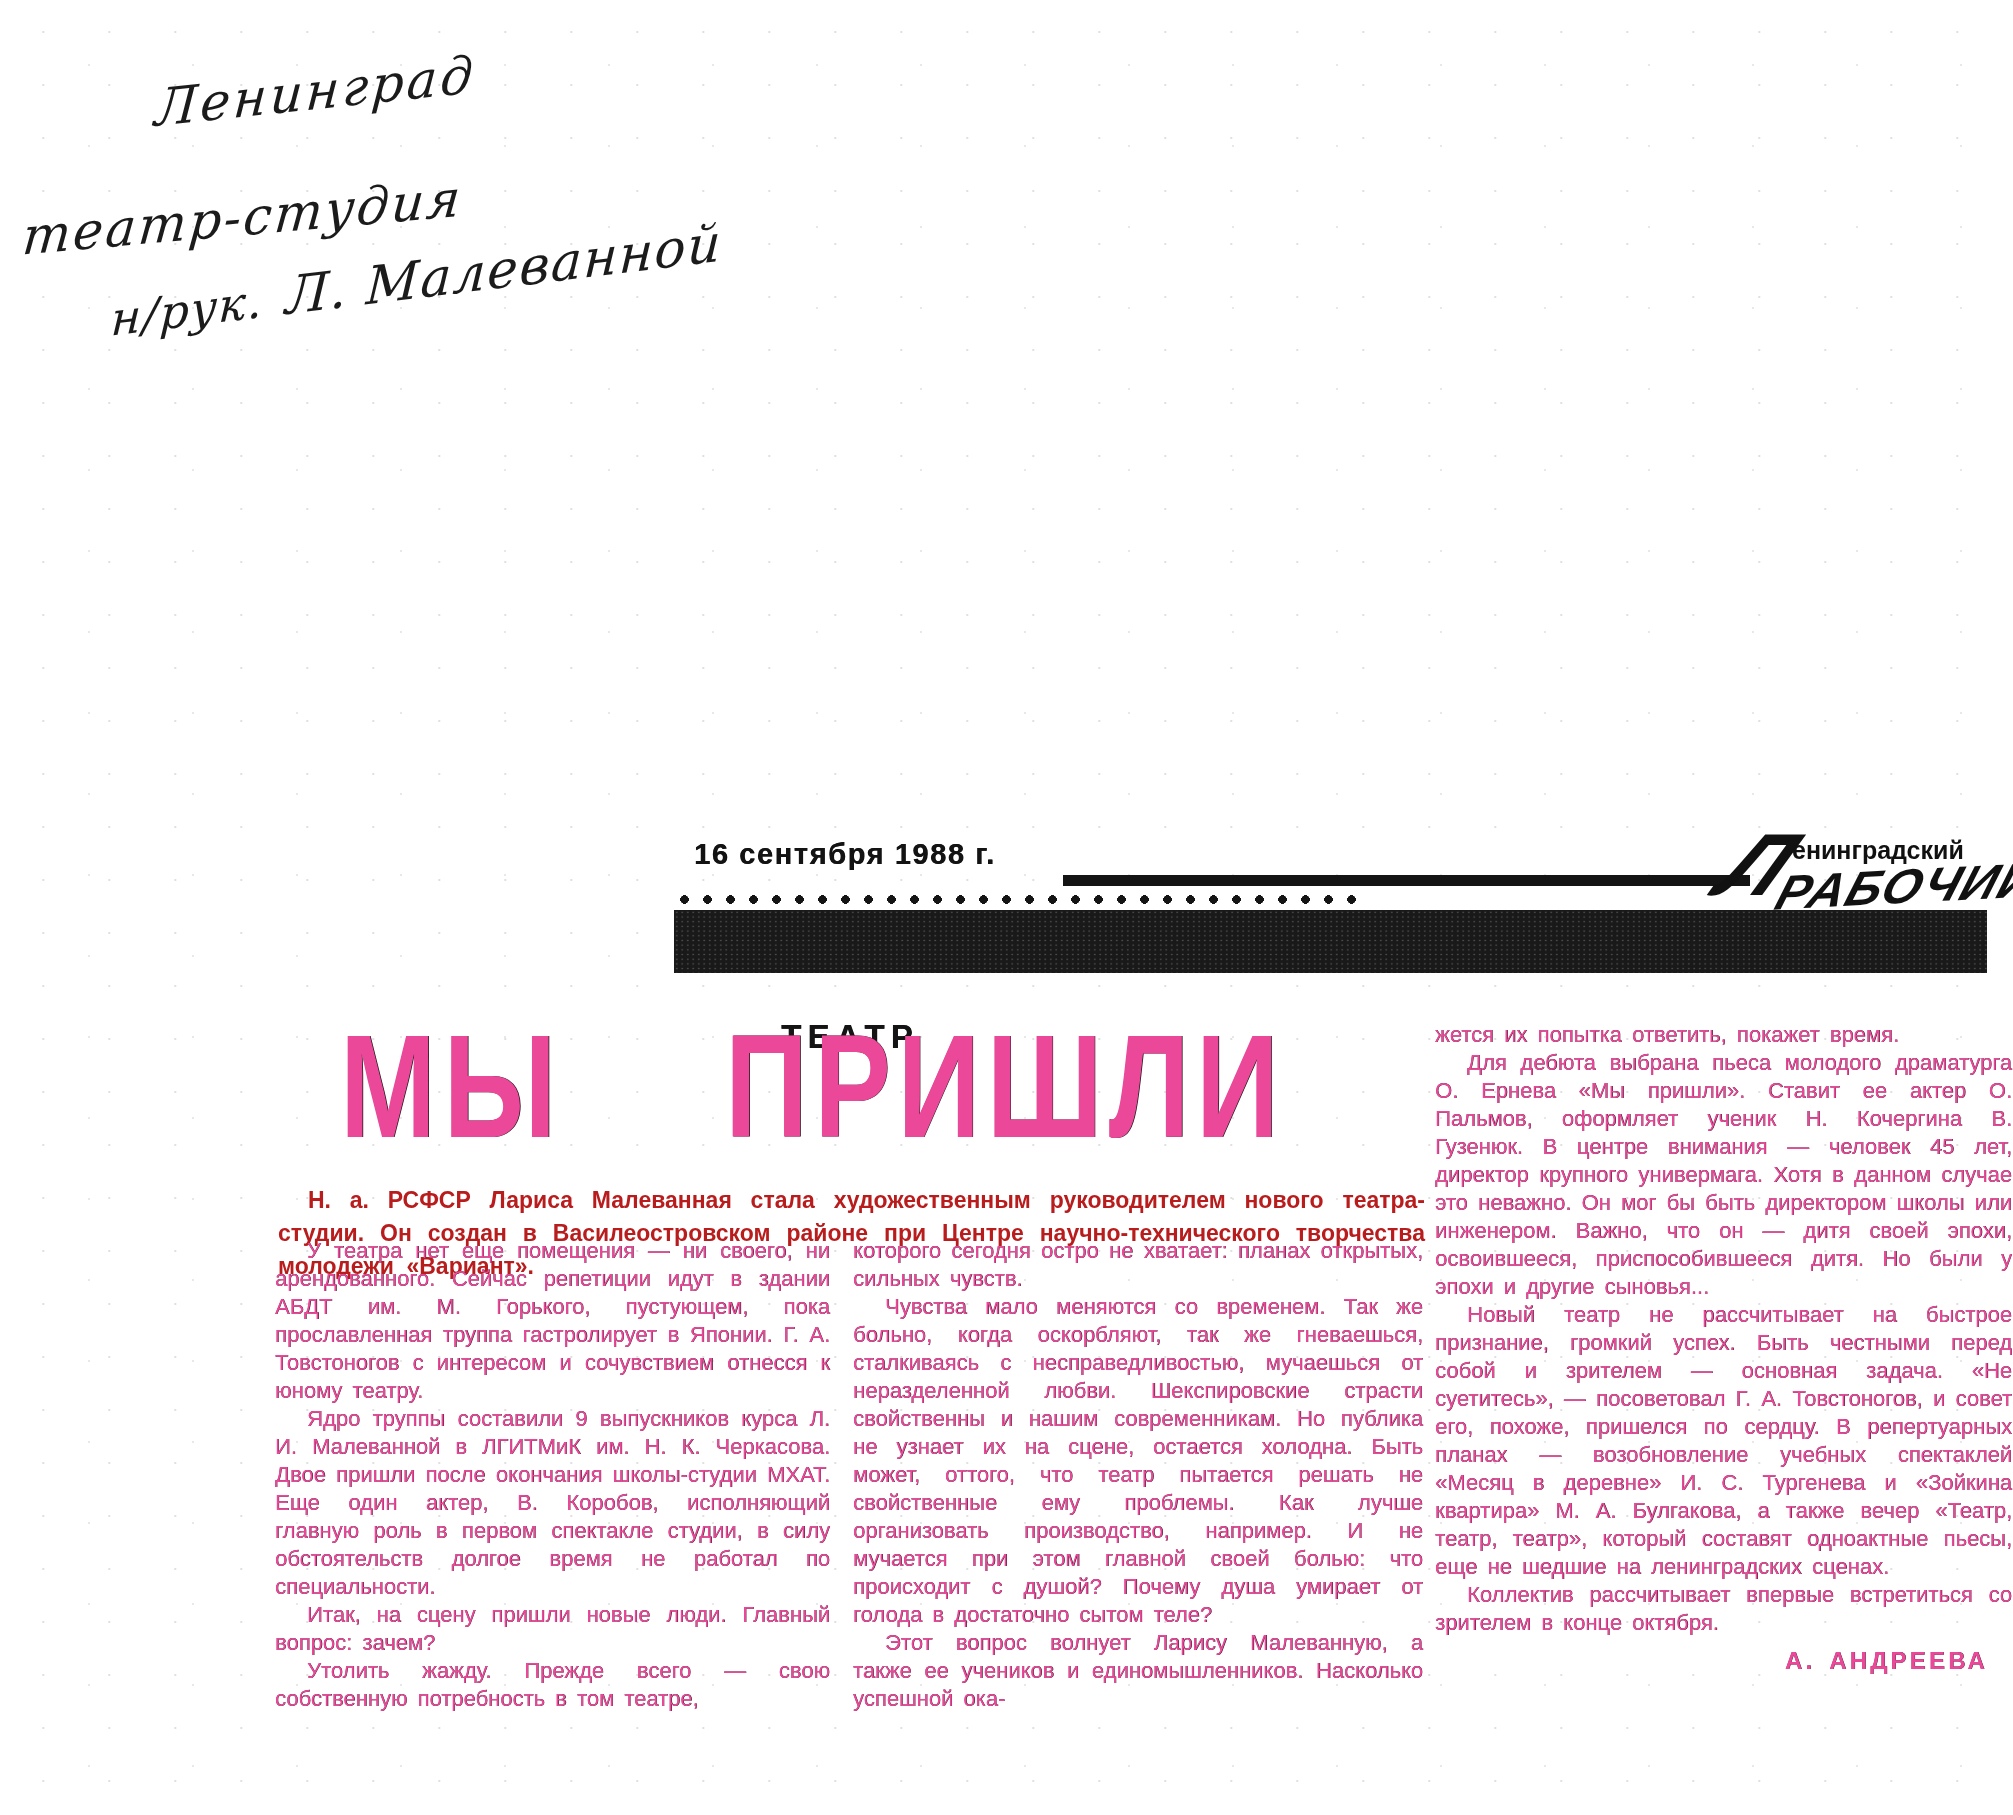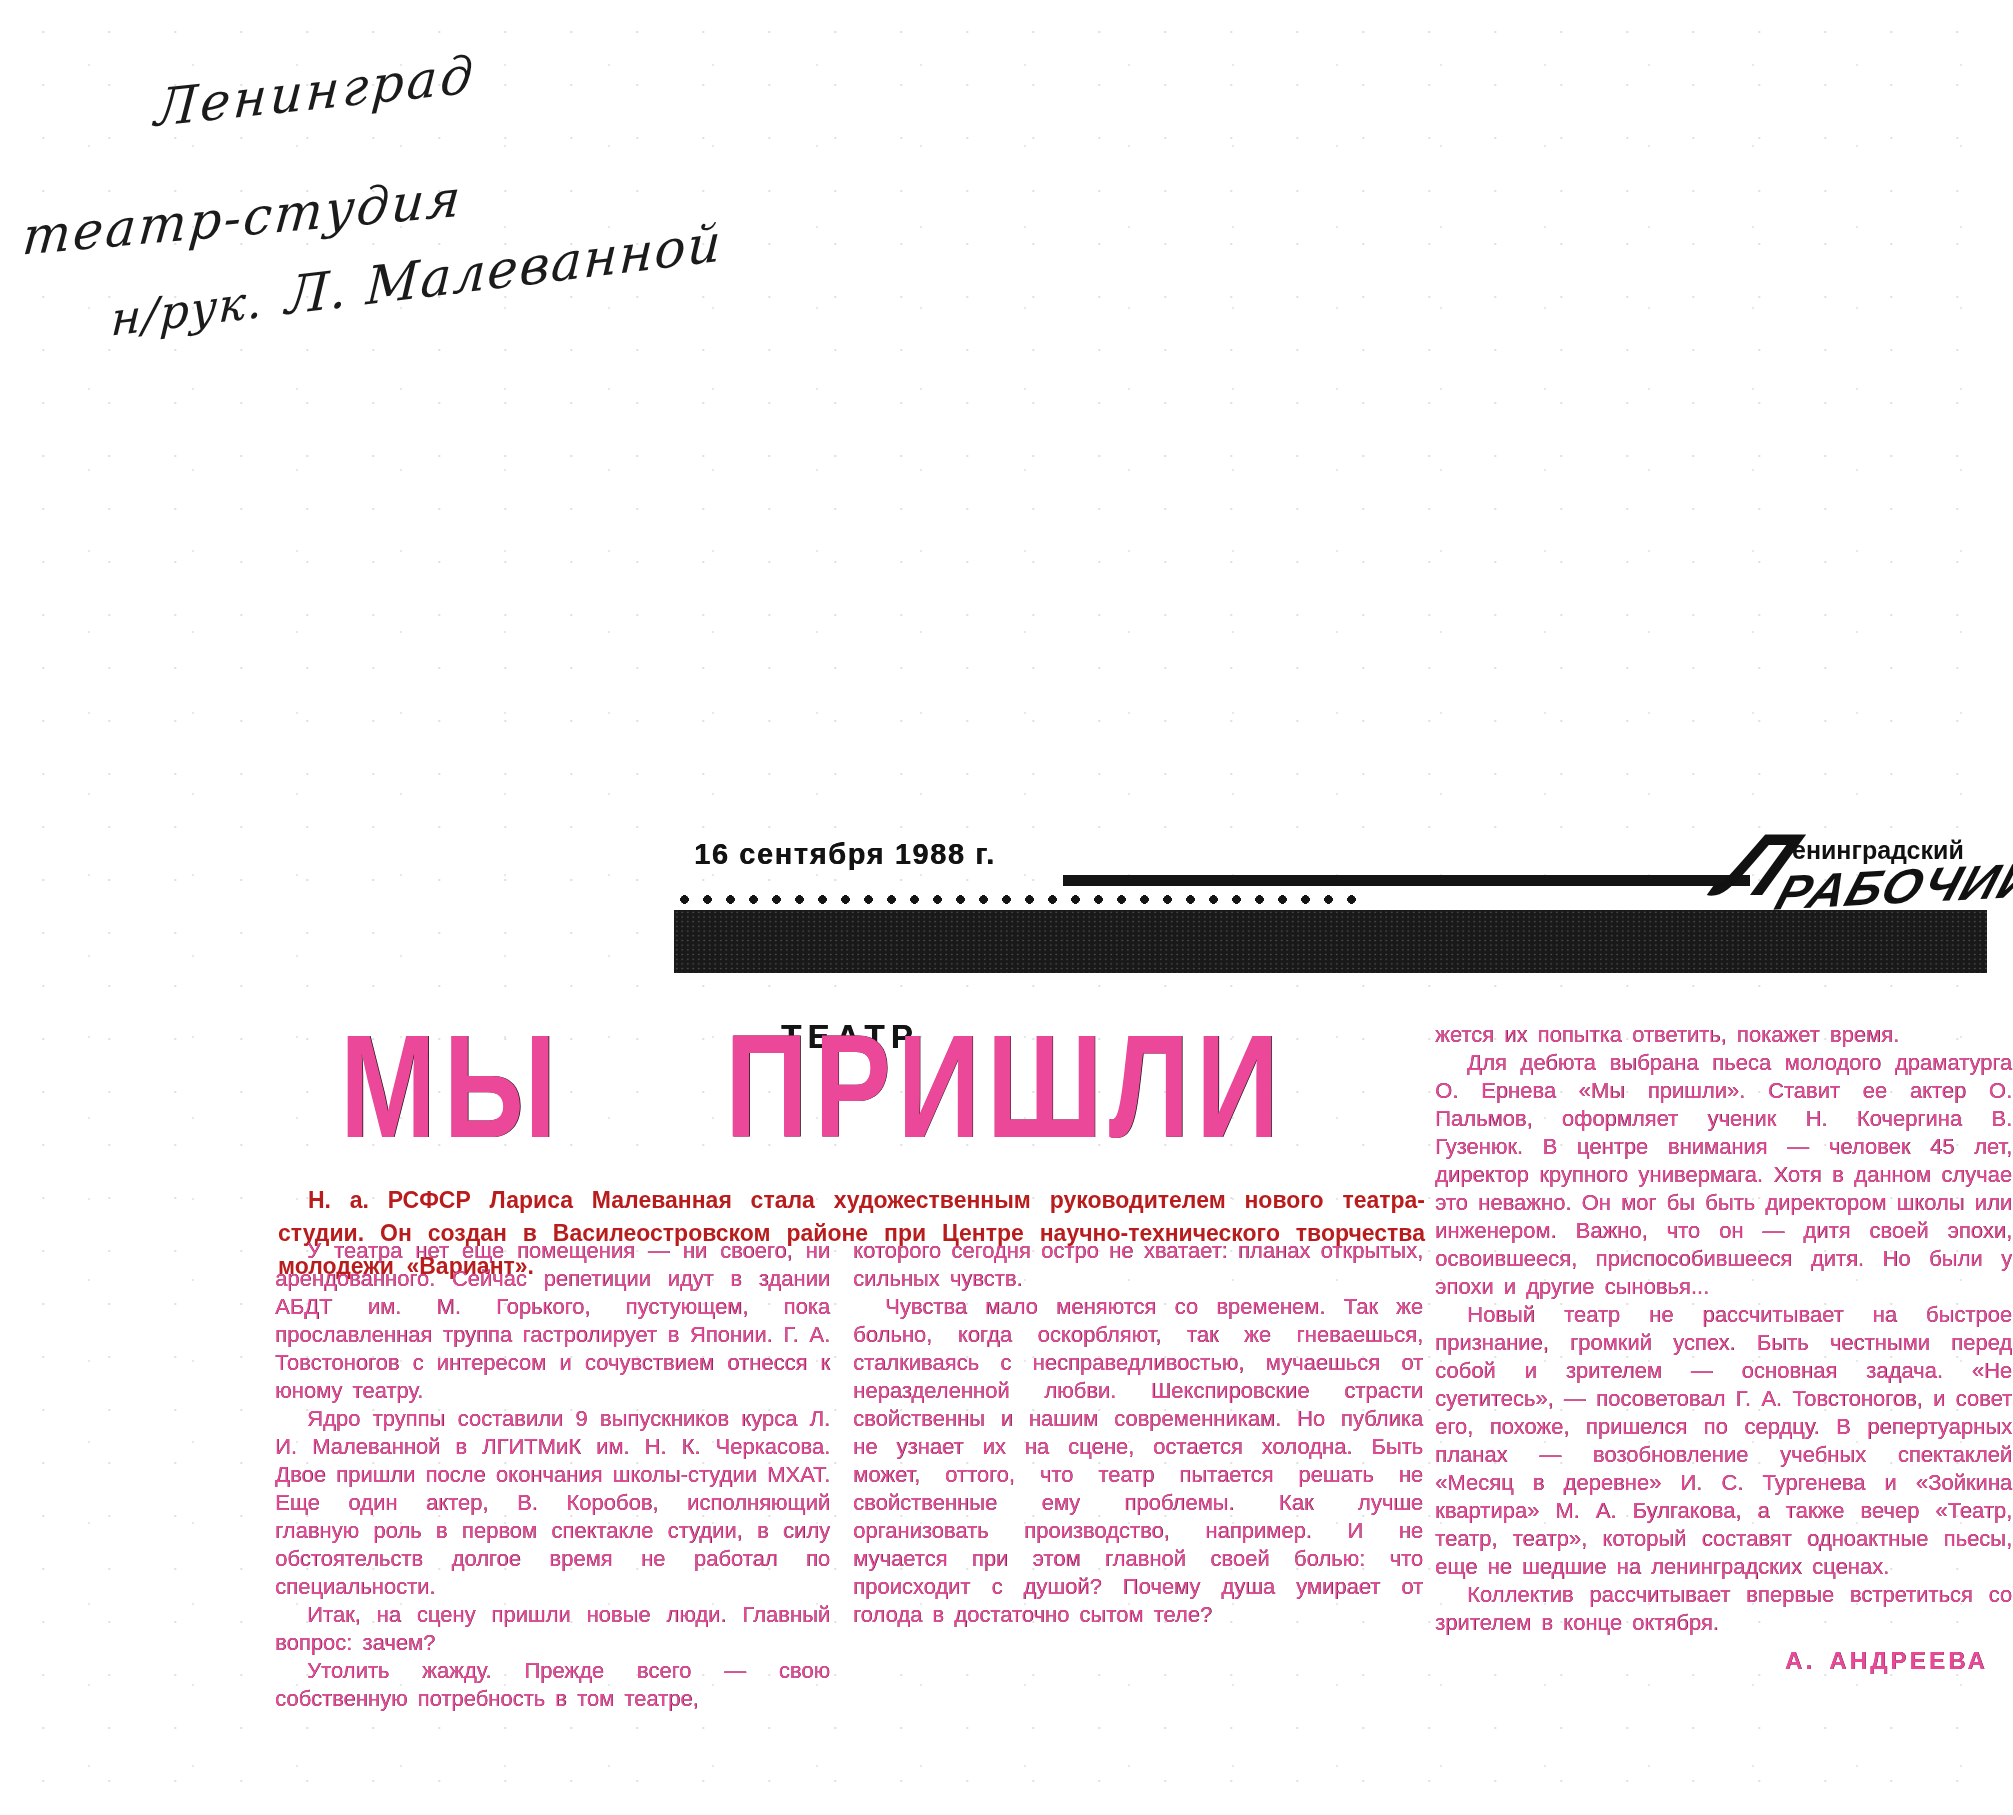--- a/index.html
+++ b/index.html
@@ -138,20 +138,21 @@
 
   <div class="col col-1">
       <p>У театра нет еще помещения — ни своего, ни арендованного. Сейчас репетиции идут в здании АБДТ им. М. Горького, пустующем, пока прославленная труппа гастролирует в Японии. Г. А. Товстоногов с интересом и сочувствием отнесся к юному театру.</p>
       <p>Ядро труппы составили 9 выпускников курса Л. И. Малеванной в ЛГИТМиК им. Н. К. Черкасова. Двое пришли после окончания школы-студии МХАТ. Еще один актер, В. Коробов, исполняющий главную роль в первом спектакле студии, в силу обстоятельств долгое время не работал по специальности.</p>
       <p>Итак, на сцену пришли новые люди. Главный вопрос: зачем?</p>
       <p>Утолить жажду. Прежде всего — свою собственную потребность в том театре,</p>
     </div>
   <div class="col col-2 col--cont">
       <p>которого сегодня остро не хватает: планах открытых, сильных чувств.</p>
       <p>Чувства мало меняются со временем. Так же больно, когда оскорбляют, так же гневаешься, сталкиваясь с несправедливостью, мучаешься от неразделенной любви. Шекспировские страсти свойственны и нашим современникам. Но публика не узнает их на сцене, остается холодна. Быть может, оттого, что театр пытается решать не свойственные ему проблемы. Как лучше организовать производство, например. И не мучается при этом главной своей болью: что происходит с душой? Почему душа умирает от голода в достаточно сытом теле?</p>
+      <p>Этот вопрос волнует Ларису Малеванную, а также ее учеников и единомышленников. Насколько успешной ока-</p>
     </div>
   <div class="col col-3 col--cont">
     <div>
         <p>жется их попытка ответить, покажет время.</p>
         <p>Для дебюта выбрана пьеса молодого драматурга О. Ернева «Мы пришли». Ставит ее актер О. Пальмов, оформляет ученик Н. Кочергина В. Гузенюк. В центре внимания — человек 45 лет, директор крупного универмага. Хотя в данном случае это неважно. Он мог бы быть директором школы или инженером. Важно, что он — дитя своей эпохи, освоившееся, приспособившееся дитя. Но были у эпохи и другие сыновья...</p>
         <p>Новый театр не рассчитывает на быстрое признание, громкий успех. Быть честными перед собой и зрителем — основная задача. «Не суетитесь», — посоветовал Г. А. Товстоногов, и совет его, похоже, пришелся по сердцу. В репертуарных планах — возобновление учебных спектаклей «Месяц в деревне» И. С. Тургенева и «Зойкина квартира» М. А. Булгакова, а также вечер «Театр, театр, театр», который составят одноактные пьесы, еще не шедшие на ленинградских сценах.</p>
         <p>Коллектив рассчитывает впервые встретиться со зрителем в конце октября.</p>
       </div>
     <div class="byline">А. АНДРЕЕВА</div>
   </div>

